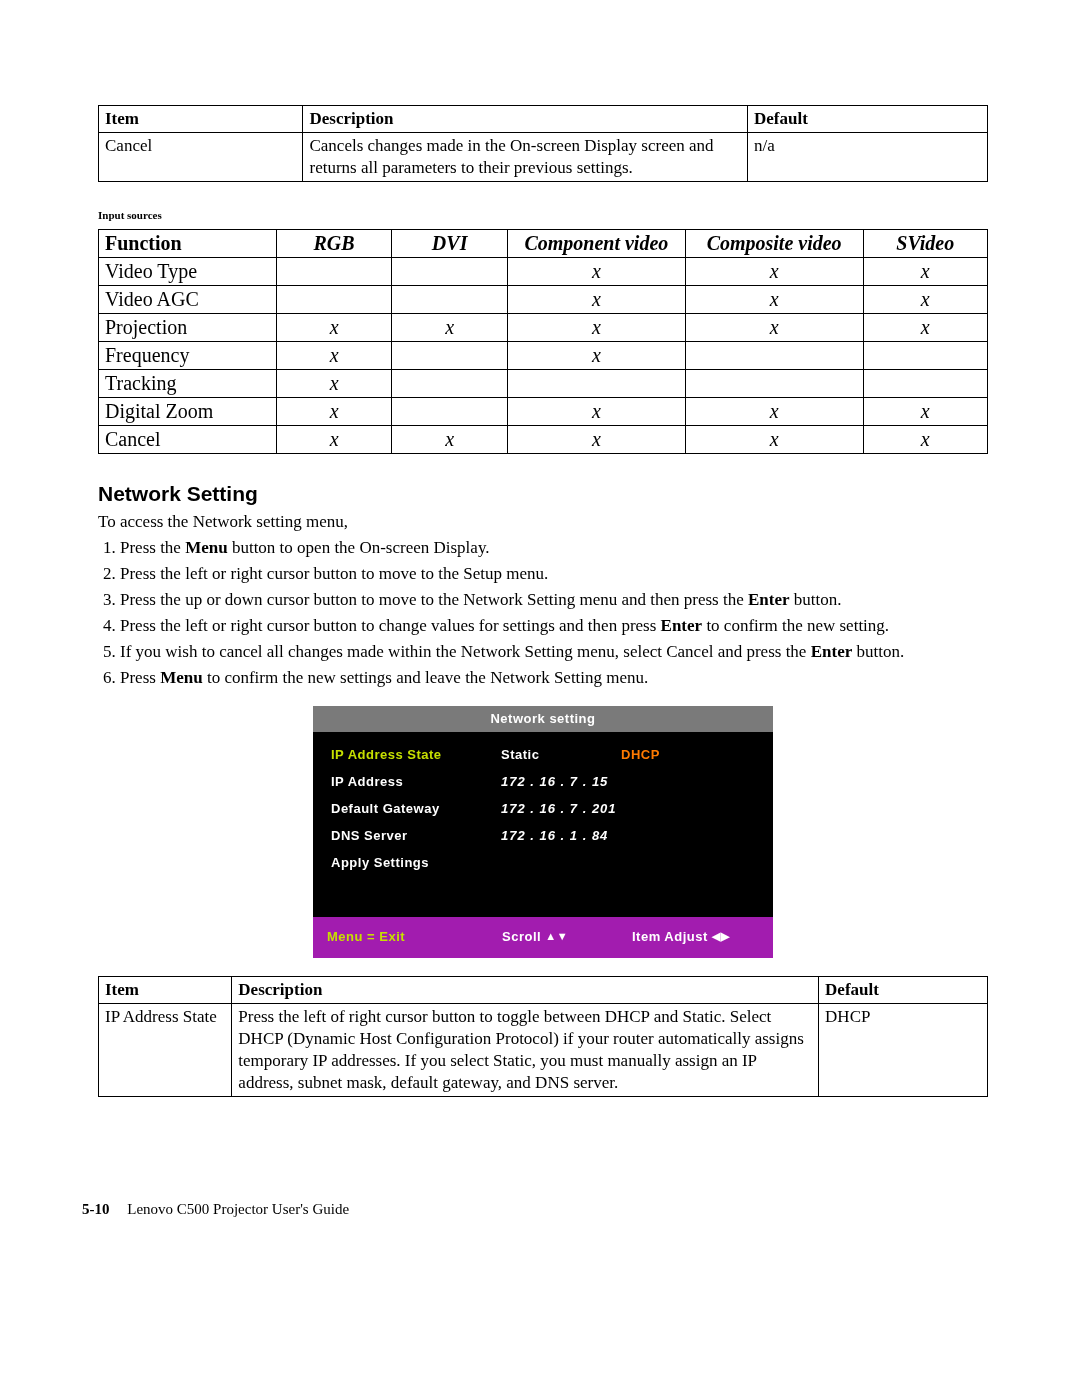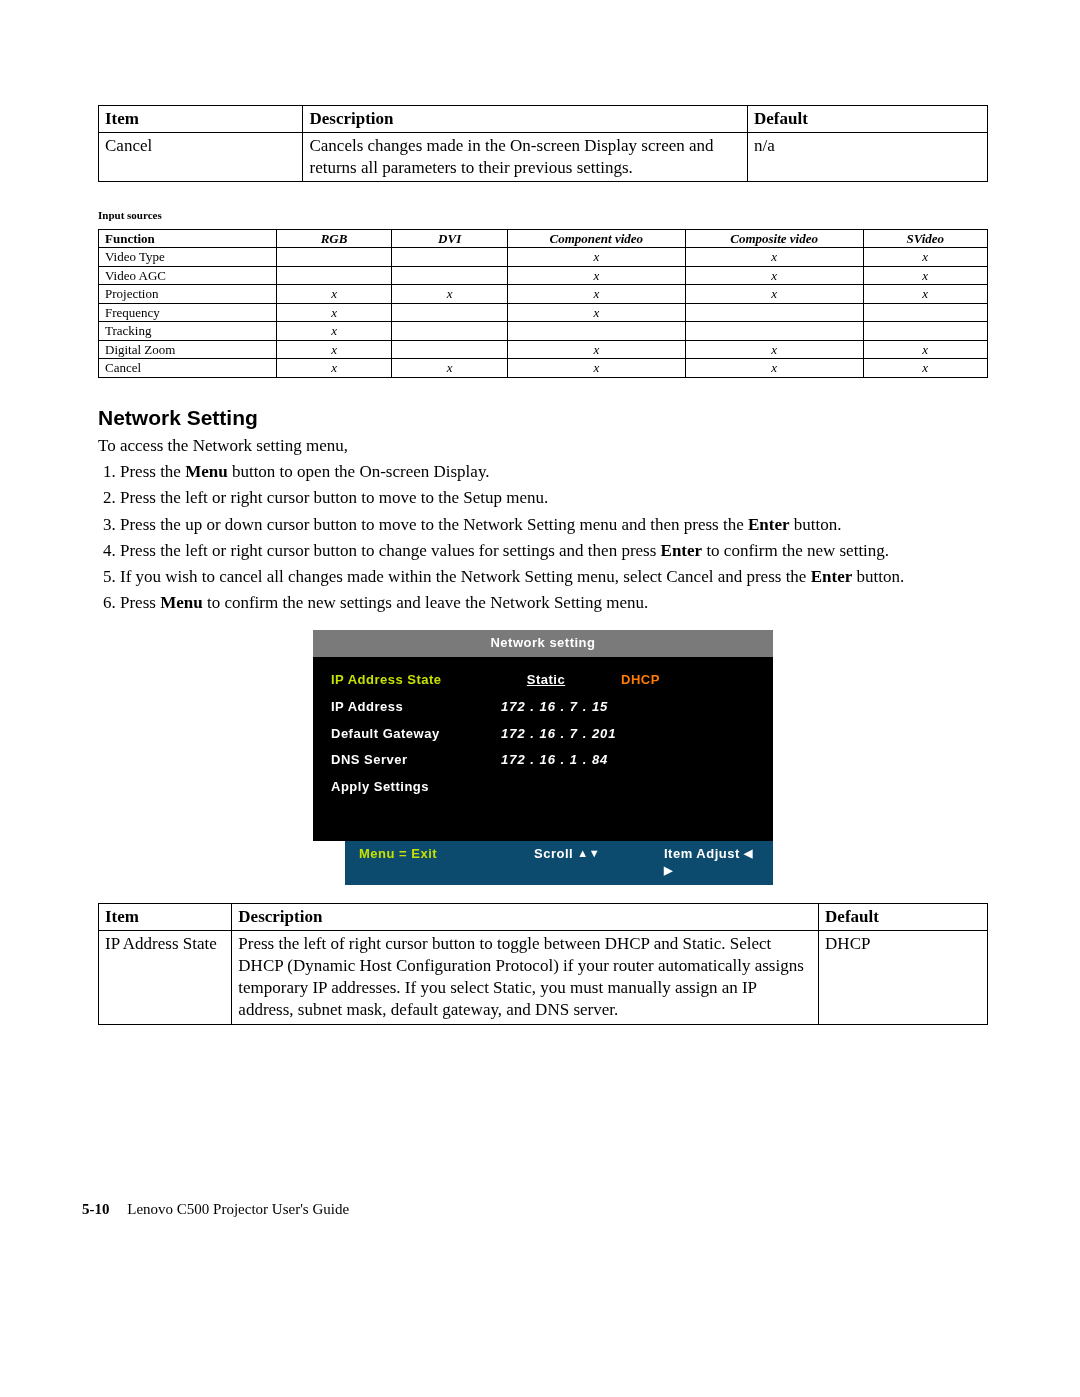--- a/index.html
+++ b/index.html
@@ -35,21 +35,21 @@
     font-size: 11px;
   }
   table.inputs {
     border-collapse: collapse;
     width: 100%;
     margin-bottom: 26px;
   }
   table.inputs th, table.inputs td {
     border: 1px solid #000;
     padding: 0 6px;
-    font-size: 13px;
+    font-size: 20px;
     line-height: 1.35;
   }
   table.inputs th { font-weight: bold; text-align: left; }
   table.inputs th.c, table.inputs td.c { text-align: center; font-style: italic; }
   h2.section {
     font-family: Arial, Helvetica, sans-serif;
     font-weight: bold;
     font-size: 21px;
     margin: 18px 0 4px 0;
   }
@@ -72,28 +72,27 @@
     text-align: center;
     padding: 5px 0;
   }
   .osd-body {
     background: #000;
     padding: 10px 18px 40px 18px;
   }
   .osd-row { display: flex; align-items: center; padding: 5px 0; }
   .osd-label { width: 170px; color: #fff; }
   .osd-label.cur { color: #c6e000; }
-  .osd-mid { width: 90px; text-align: center; text-decoration: underline; }
+  .osd-mid { width: 90px; text-align: left; }
   .osd-dhcp { color: #ff7a00; margin-left: 30px; }
   .osd-ip { font-family: Arial, sans-serif; letter-spacing: 1px; font-style: italic; }
   .osd-foot {
-    background: #0c4a6e;
+    background: #a21caf;
     display: flex;
-    padding: 5px 14px;
-    margin-left: 32px;
+    padding: 12px 14px;
   }
   .osd-foot .left { color: #c6e000; flex: 0 0 auto; width: 175px; }
   .osd-foot .mid { flex: 0 0 auto; width: 130px; text-align: left; }
   .osd-foot .right { flex: 1; text-align: left; }
   .tri { display:inline-block; font-size: 11px; vertical-align: 1px; }
   table.net {
     border-collapse: collapse;
     width: 100%;
     margin-bottom: 20px;
   }

